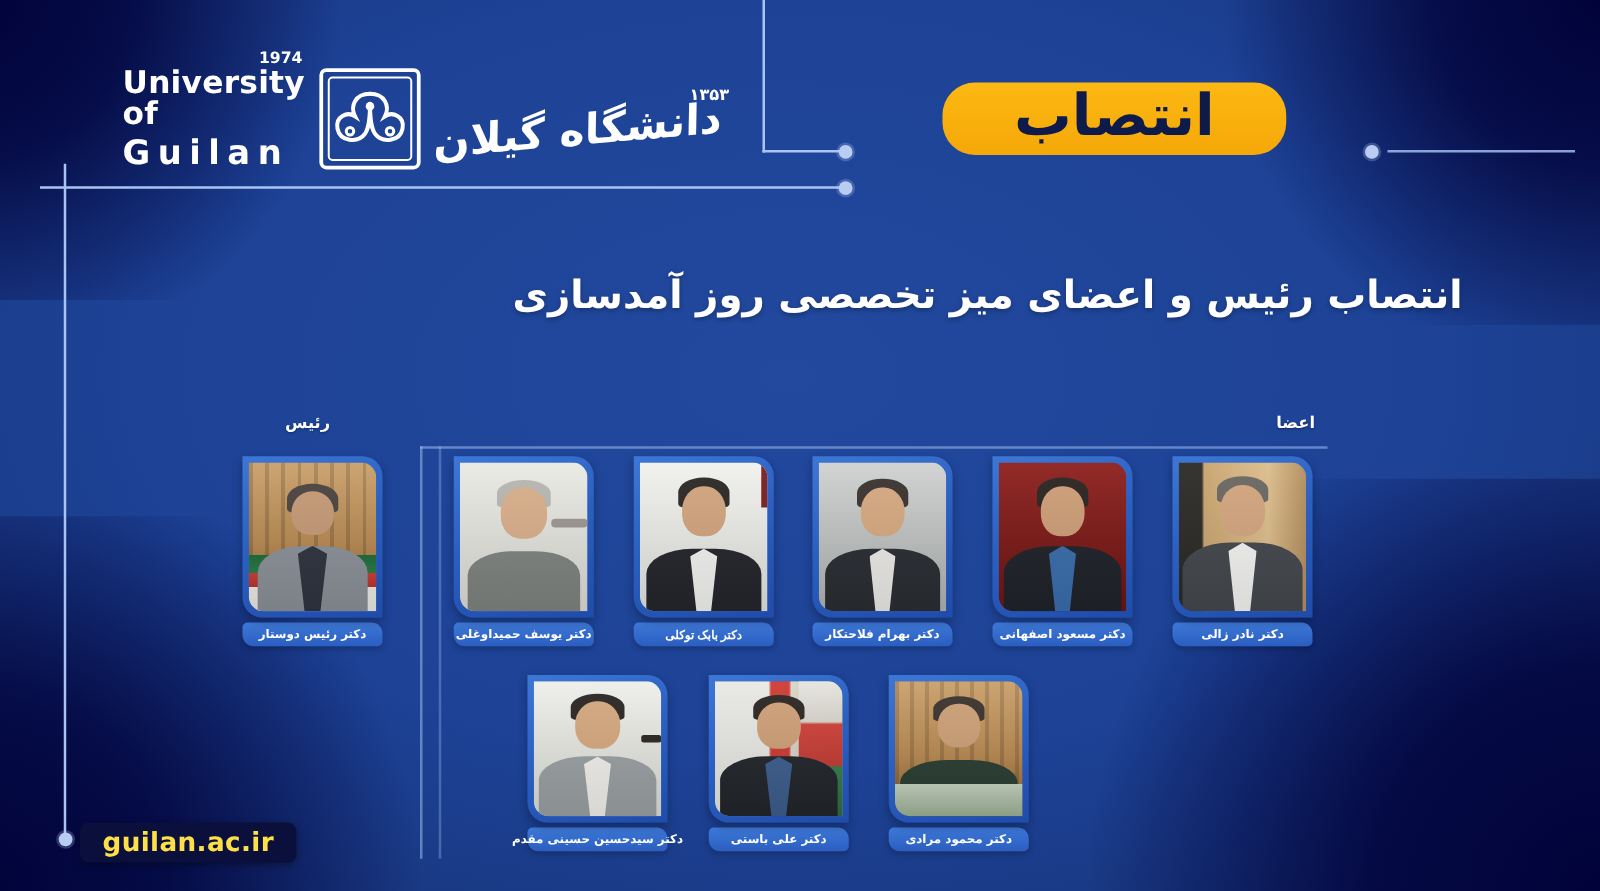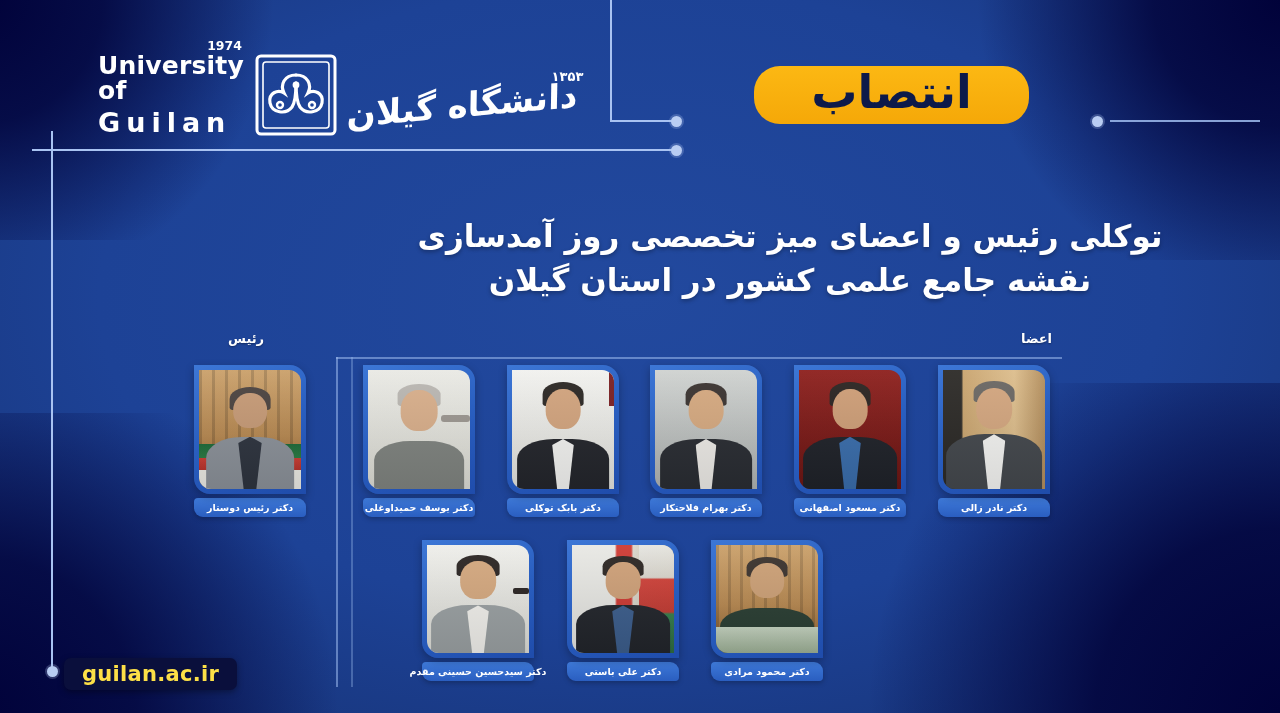--- a/index.html
+++ b/index.html
@@ -150,22 +150,21 @@
       <span class="yrfa">۱۳۵۳</span>
       <span class="word">دانشگاه گیلان</span>
     </div>
   </div>
 
   <div id="badge">
     <span>انتصاب</span>
   </div>
 
   <div id="title">
-    <span class="ln">توکلی رئیس و اعضای میز تخصصی روز آمدسازی</span>
-    <span class="ln">نقشه جامع علمی کشور در استان گیلان</span>
+    <span class="ln">انتصاب رئیس و اعضای میز تخصصی روز آمدسازی</span>
   </div>
 
   <div class="sec-cap" id="cap-chair">رئیس</div>
   <div class="sec-cap" id="cap-members">اعضا</div>
 
   <div class="card" style="left:214px;top:365px;">
     <div class="frame">
       <div class="photo">
         <div class="pg bg-wood"></div>
         <div class="pg" style="background:repeating-linear-gradient(90deg,rgba(0,0,0,.16) 0 3px,transparent 3px 13px);"></div>
@@ -187,21 +186,21 @@
         <div class="hair" style="top:12%;width:42%;height:18%;background:#b9b6b1;"></div>
         <div class="head" style="top:17%;width:36%;height:34%;background:#d8ae8a;"></div>
         <div class="pg" style="left:36%;top:38%;width:28%;height:6%;background:#9b9690;border-radius:3px;"></div>
         <div class="body" style="width:88%;height:40%;background:#7f837f;"></div>
         <div class="pg" style="background:linear-gradient(180deg,rgba(255,255,255,.06),rgba(0,0,0,.1));"></div>
       </div>
     </div>
     <div class="name">دکتر یوسف حمیداوغلی</div>
   </div>
 
-  <div class="card" style="left:527px;top:365px;">
+  <div class="card" style="left:527px;top:365px;font-family:Liberation Serif, serif;">
     <div class="frame">
       <div class="photo">
         <div class="pg bg-plain" style="background:linear-gradient(180deg,#f1f1ee 0%,#e2e2dd 100%);"></div>
         <div class="hair" style="top:10%;width:40%;height:20%;background:#2b2724;"></div>
         <div class="head" style="top:16%;width:34%;height:34%;background:#d2a47e;"></div>
         <div class="body" style="width:90%;height:42%;background:#24262c;"></div>
         <div class="shirt" style="width:48%;height:42%;background:#f2f2f0;"></div>
         <div class="pg" style="left:48%;bottom:0;width:5%;height:30%;background:#7a1f22;"></div>
         <div class="pg" style="background:linear-gradient(180deg,rgba(255,255,255,.05),rgba(0,0,0,.1));"></div>
       </div>

